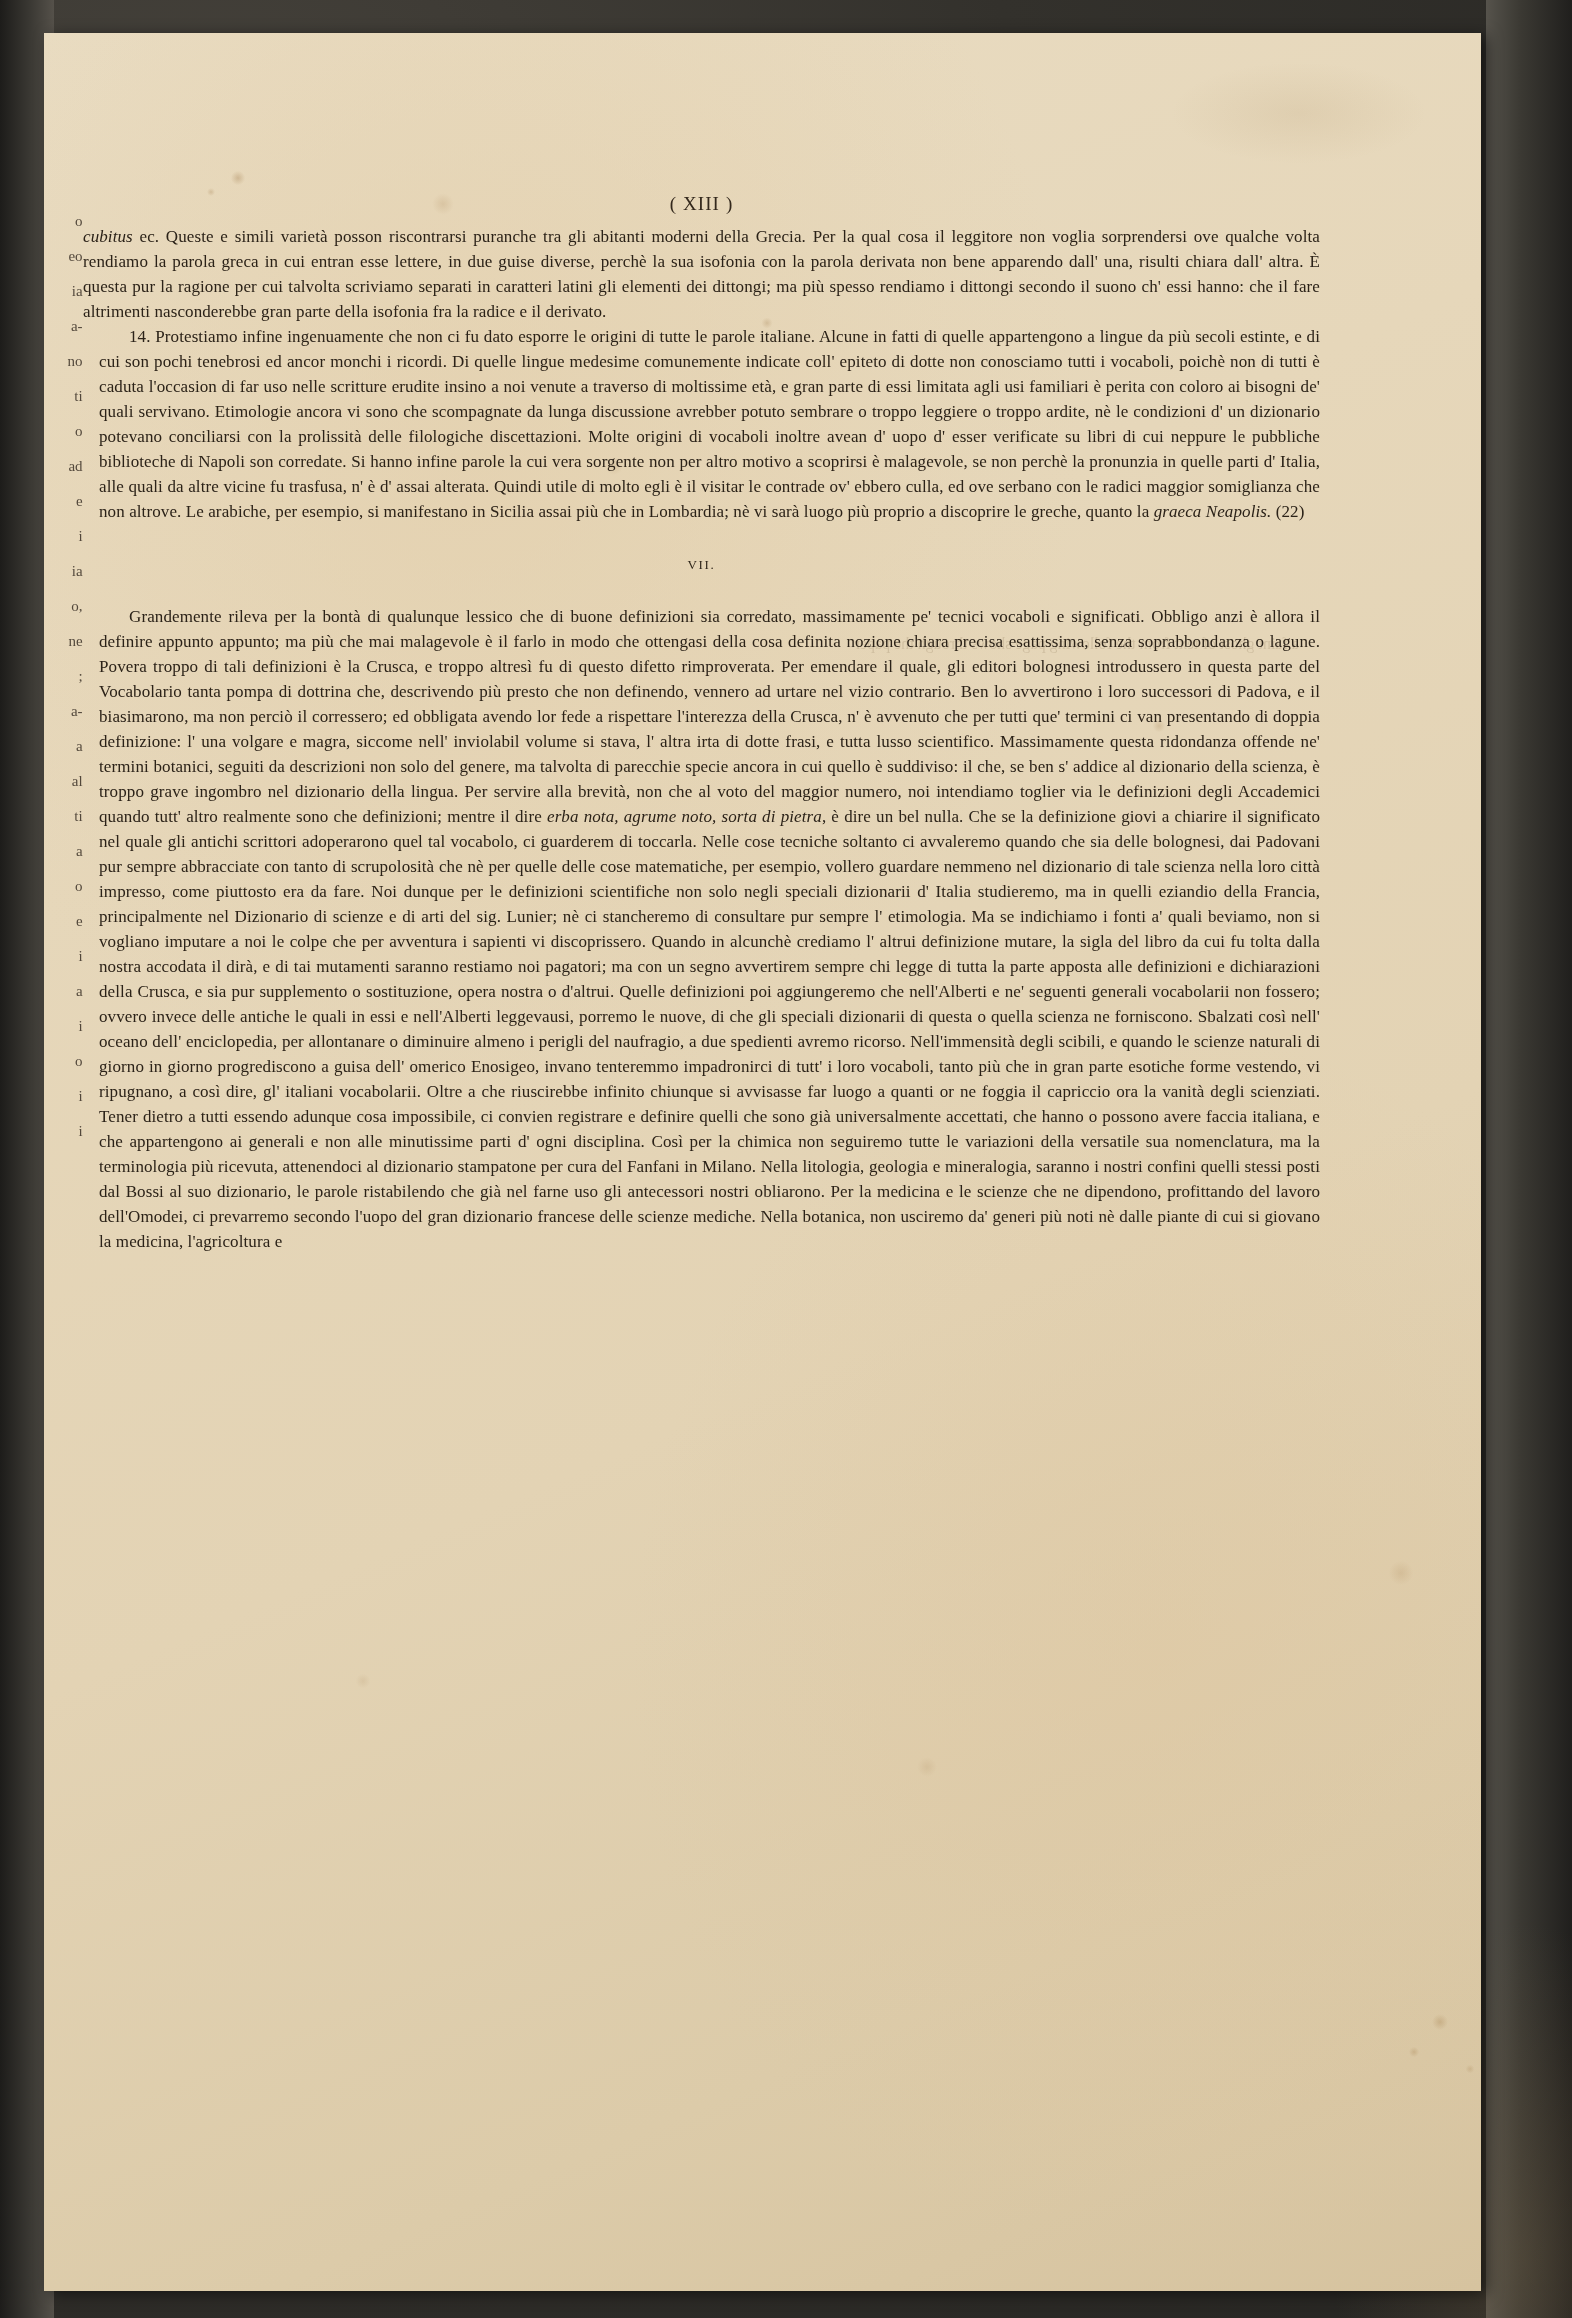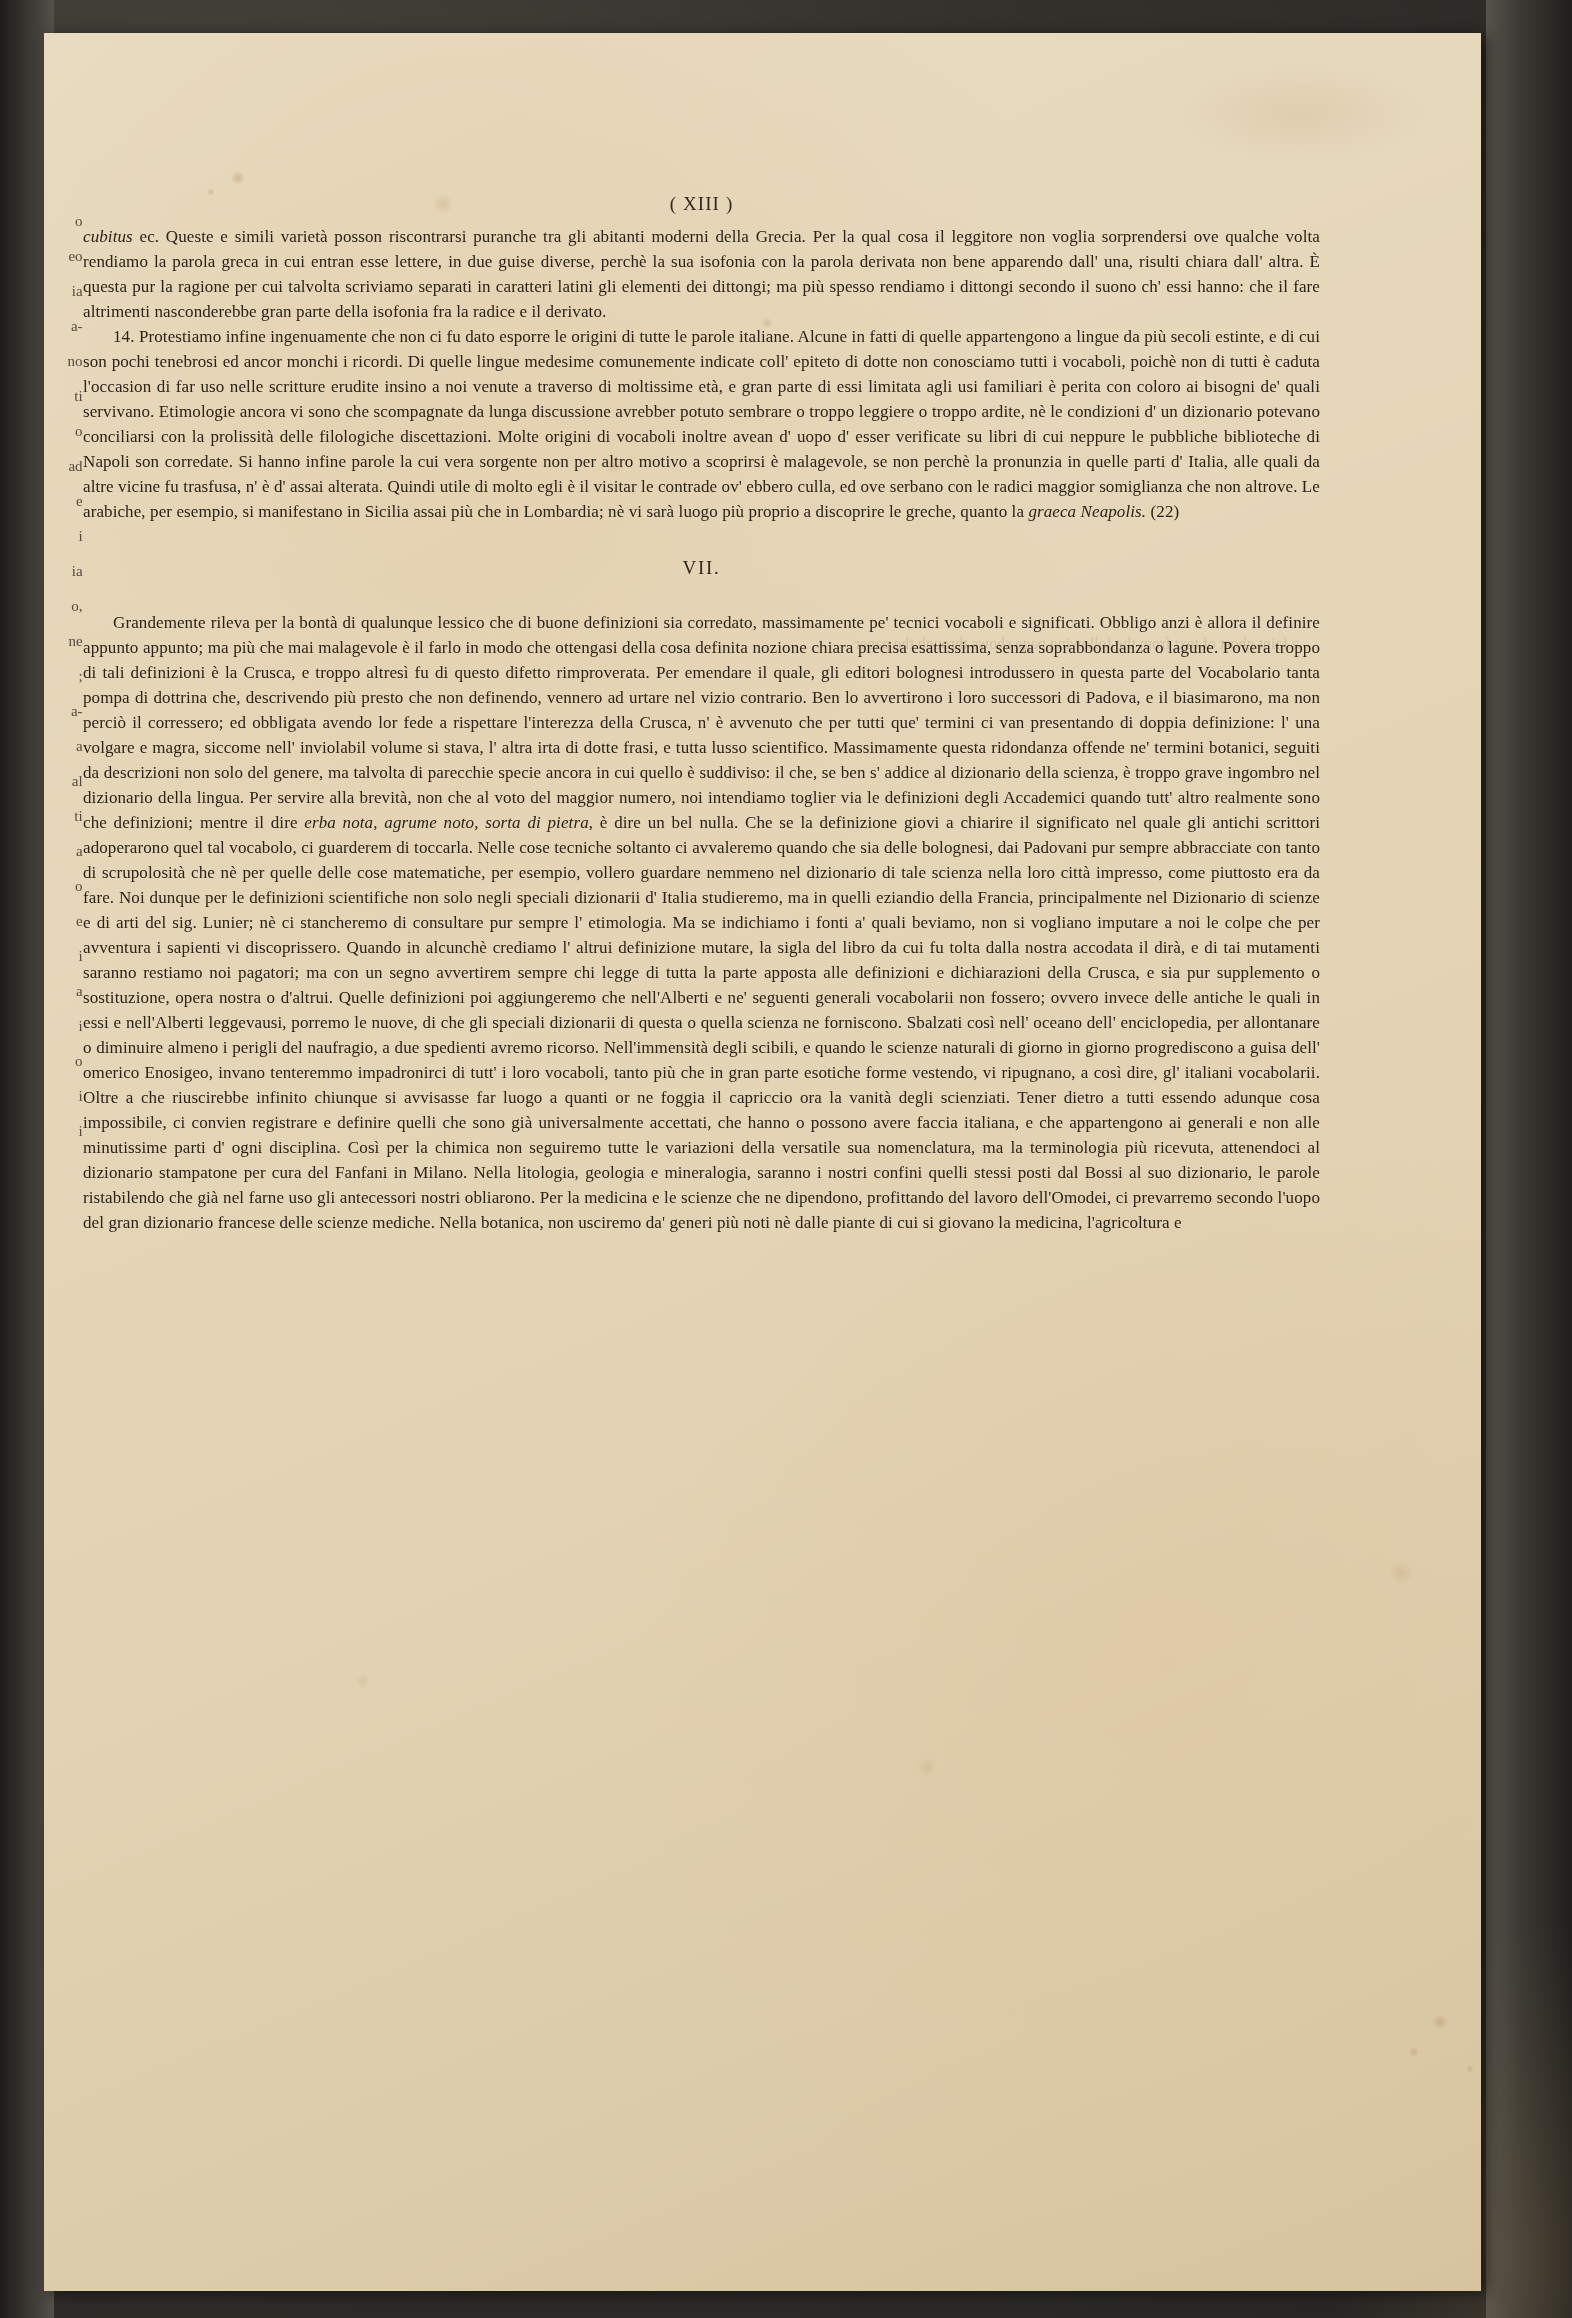--- a/index.html
+++ b/index.html
@@ -91,26 +91,26 @@
 
   p.body {
     margin: 0;
     font-size: 17px;
     line-height: 25px;
     text-align: justify;
     text-justify: inter-word;
     color: #2b2218;
     letter-spacing: 0.1px;
   }
-  p.body.indent { text-indent: 30px; }
+  p.body.indent { text-indent: 30px; margin-left: 16px; }
   p.body + p.body { margin-top: 0; }
 
   .sec-head {
     text-align: center;
-    font-size: 19px;
+    font-size: 13px;
     letter-spacing: 1.7px;
     margin: 33px 0 31px 0;
     color: #31271b;
   }
 
   i, .it { font-style: italic; }
 
   
   .bleed {
     position: absolute;

